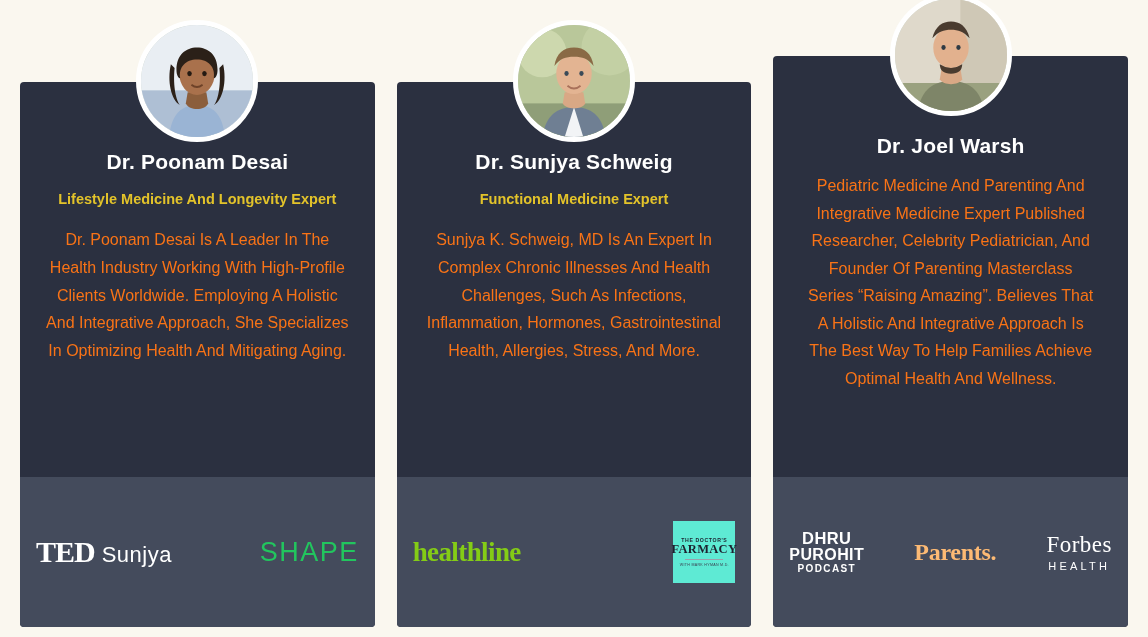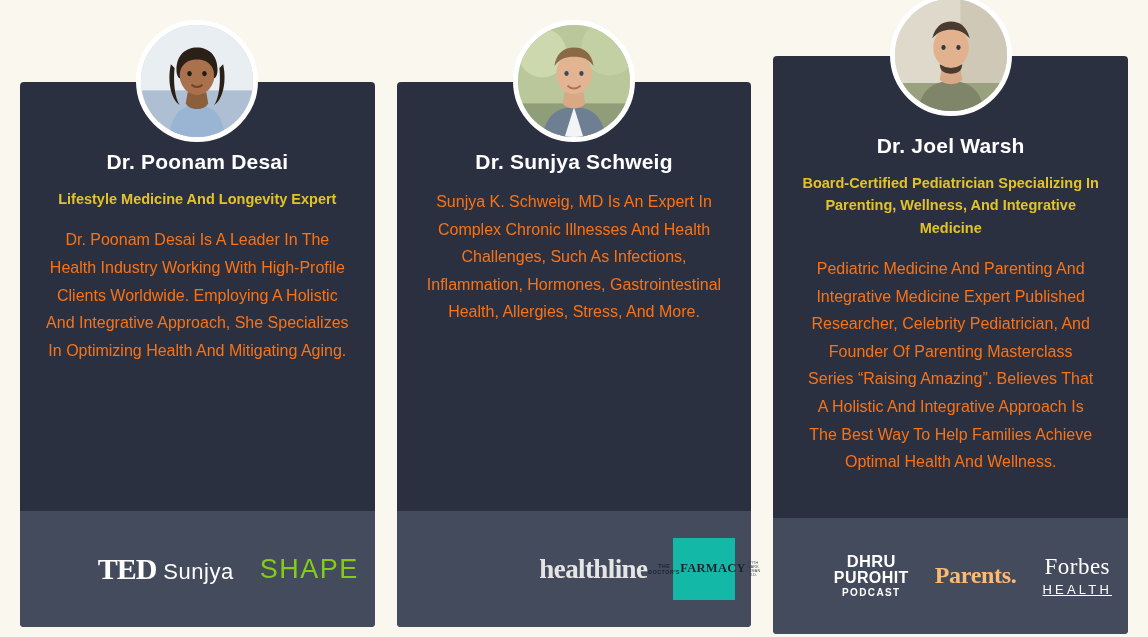--- a/index.html
+++ b/index.html
@@ -66,24 +66,24 @@
   }
   .bio {
     color: #f97316;
     font-size: 16px;
     line-height: 1.72;
     max-width: 305px;
     margin: 0 auto;
   }
   .logos {
     background: #444b5c;
-    height: 116px;
+    height: 150px;
     display: flex;
     align-items: center;
-    justify-content: flex-end;
+    justify-content: space-between;
     gap: 26px;
     padding: 0 16px;
     border-radius: 0 0 4px 4px;
   }
   
   .card.c1 { margin-top: 82px; min-height: 545px; }
   .card.c2 { margin-top: 82px; min-height: 545px; }
   .card.c3 { margin-top: 56px; min-height: 571px; gap: 24px; }
   .card.c3 .card-body { padding-top: 78px; }
   .card.c3 .bio { max-width: 290px; }
@@ -99,33 +99,33 @@
   .ted-talks {
     font-size: 22px;
     font-weight: 400;
     margin-left: 7px;
     letter-spacing: .5px;
   }
   .shape {
     font-size: 27px;
     letter-spacing: 1.5px;
     font-weight: 400;
-    color: #84cc16;
+    color: #22c55e;
   }
   .healthline {
     font-family: "Liberation Serif", serif;
     font-size: 27px;
     font-weight: bold;
     letter-spacing: -.6px;
-    color: #e5e5e5;
+    color: #84cc16;
   }
   .farmacy {
     width: 62px; height: 62px;
-    background: #14b8a6;
-    display: flex; 
+    background: #5eead4;
+    display: flex; flex-direction: column;
     align-items: center; justify-content: center;
     text-align: center;
     padding: 4px;
   }
   .farmacy .t1 { font-size: 5.2px; letter-spacing: .6px; color: #1d2230; font-weight: bold; }
   .farmacy .t2 { font-family:"Liberation Serif", serif; font-size: 12.5px; font-weight: bold; color:#1d2230; letter-spacing:.3px; line-height:1.05;}
   .farmacy .rule { width: 70%; height: 1px; background: #9aa0ab; margin: 3px 0; }
   .farmacy .t3 { font-size: 3.6px; letter-spacing: .3px; color: #3b4151; }
   .dhru { text-align: center; color: #fff; line-height: 1.02; }
   .dhru .d1 { font-size: 16.5px; font-weight: bold; letter-spacing: .4px; }
@@ -133,21 +133,21 @@
   .dhru .d3 { font-size: 10px; font-weight: bold; letter-spacing: 1.4px; margin-top: 1px; }
   .parents {
     font-family: "Liberation Serif", serif;
     font-size: 24px;
     font-weight: bold;
     color: #fdba74;
     letter-spacing: -.3px;
   }
   .forbes { text-align: center; color: #fff; }
   .forbes .f1 { font-family: "Liberation Serif", serif; font-size: 23px; letter-spacing: .5px; }
-  .forbes .f2 { font-size: 13px; letter-spacing: 3.2px; margin-top: 2px; text-decoration: underline; }
+  .forbes .f2 { font-size: 11px; letter-spacing: 3.2px; margin-top: 2px; }
 </style>
 </head>
 <body>
 
 <div class="board">
   <div class="cards">
 
     <div class="card c1">
       <div class="avatar">
         <svg viewBox="0 0 120 120" xmlns="http://www.w3.org/2000/svg" aria-hidden="true">
@@ -191,20 +191,21 @@
           <path d="M48 84c4 7 20 7 24 0l-2-12H50z" fill="#d9a885"></path>
           <ellipse cx="60" cy="52" rx="19" ry="22" fill="#e3b492"></ellipse>
           <path d="M39 44c2-14 10-20 21-20s19 6 21 20c-6-8-12-10-21-10s-15 2-21 10z" fill="#8a6a45"></path>
           <ellipse cx="52" cy="52" rx="2.3" ry="2.6" fill="#3a4a58"></ellipse>
           <ellipse cx="68" cy="52" rx="2.3" ry="2.6" fill="#3a4a58"></ellipse>
           <path d="M53 65q7 6 14 0" stroke="#a9715a" stroke-width="2" fill="none"></path>
         </svg>
       </div>
       <div class="card-body">
         <div class="name">Dr. Sunjya Schweig</div>
+        <div class="role">Functional Medicine Expert</div>
         <div class="bio">Sunjya K. Schweig, MD Is An Expert In Complex Chronic Illnesses And Health Challenges, Such As Infections, Inflammation, Hormones, Gastrointestinal Health, Allergies, Stress, And More.</div>
       </div>
       <div class="logos">
         <div class="logo">
           <span class="healthline">healthline</span>
         </div>
         <div class="farmacy">
           <div class="t1">THE DOCTOR'S</div>
           <div class="t2">FARMACY</div>
           <div class="rule"></div>
@@ -223,21 +224,20 @@
           <path d="M48 86c4 7 20 7 24 0l-2-12H50z" fill="#d9a885"></path>
           <ellipse cx="60" cy="52" rx="19" ry="22" fill="#e2b18e"></ellipse>
           <path d="M40 42c3-13 11-18 20-18s17 5 20 18c-7-7-12-9-20-9s-13 2-20 9z" fill="#4a3b2f"></path>
           <path d="M48 70q12 8 24 0 0 10-12 10t-12-10z" fill="#4a3b2f"></path>
           <ellipse cx="52" cy="52" rx="2.3" ry="2.6" fill="#2f3a44"></ellipse>
           <ellipse cx="68" cy="52" rx="2.3" ry="2.6" fill="#2f3a44"></ellipse>
         </svg>
       </div>
       <div class="card-body">
         <div class="name">Dr. Joel Warsh</div>
-        <div class="role">Board-Certified Pediatrician Specializing In Parenting, Wellness, And Integrative Medicine</div>
         <div class="bio">Pediatric Medicine And Parenting And Integrative Medicine Expert Published Researcher, Celebrity Pediatrician, And Founder Of Parenting Masterclass Series “Raising Amazing”.  Believes That A Holistic And Integrative Approach Is The Best Way To Help Families Achieve Optimal Health And Wellness.</div>
       </div>
       <div class="logos">
         <div class="dhru">
           <div class="d1">DHRU</div>
           <div class="d2">PUROHIT</div>
           <div class="d3">PODCAST</div>
         </div>
         <div class="logo">
           <span class="parents">Parents.</span>

